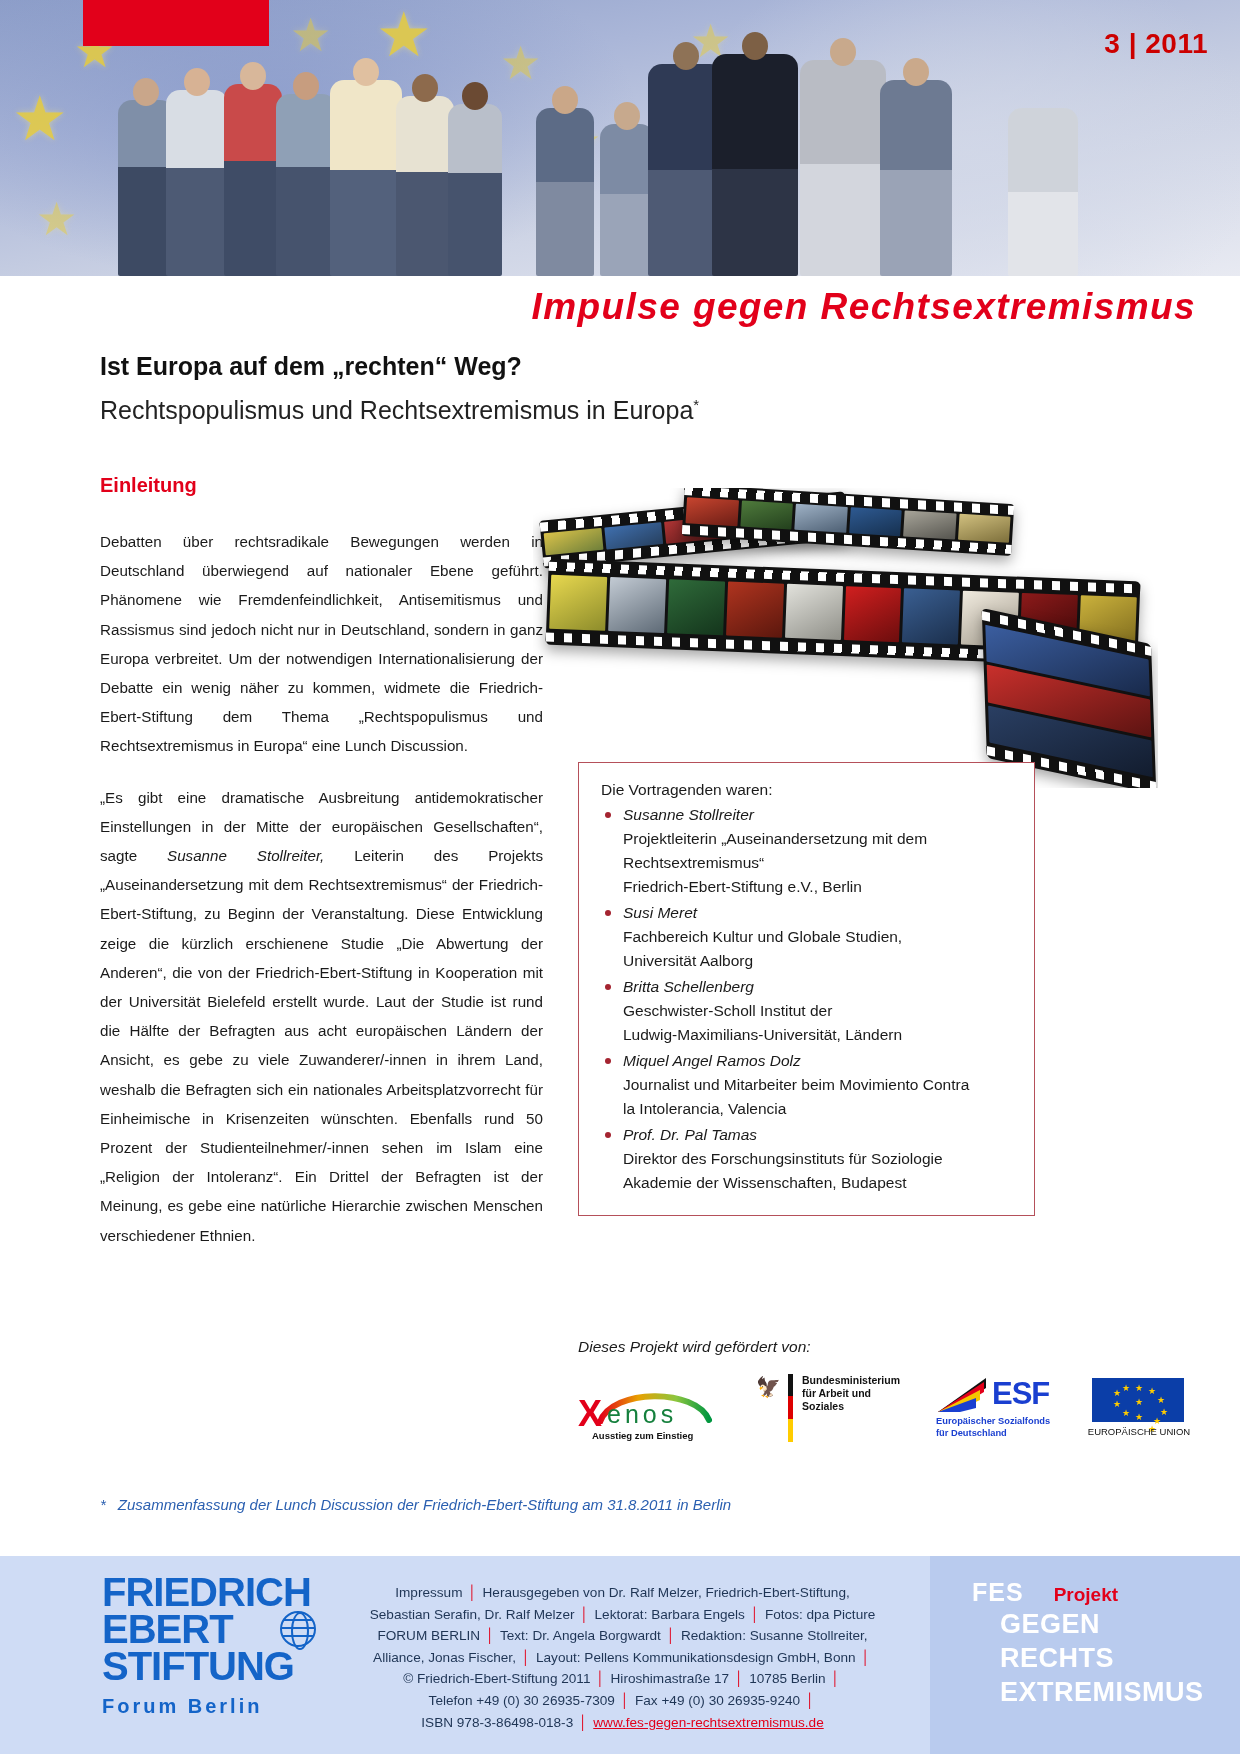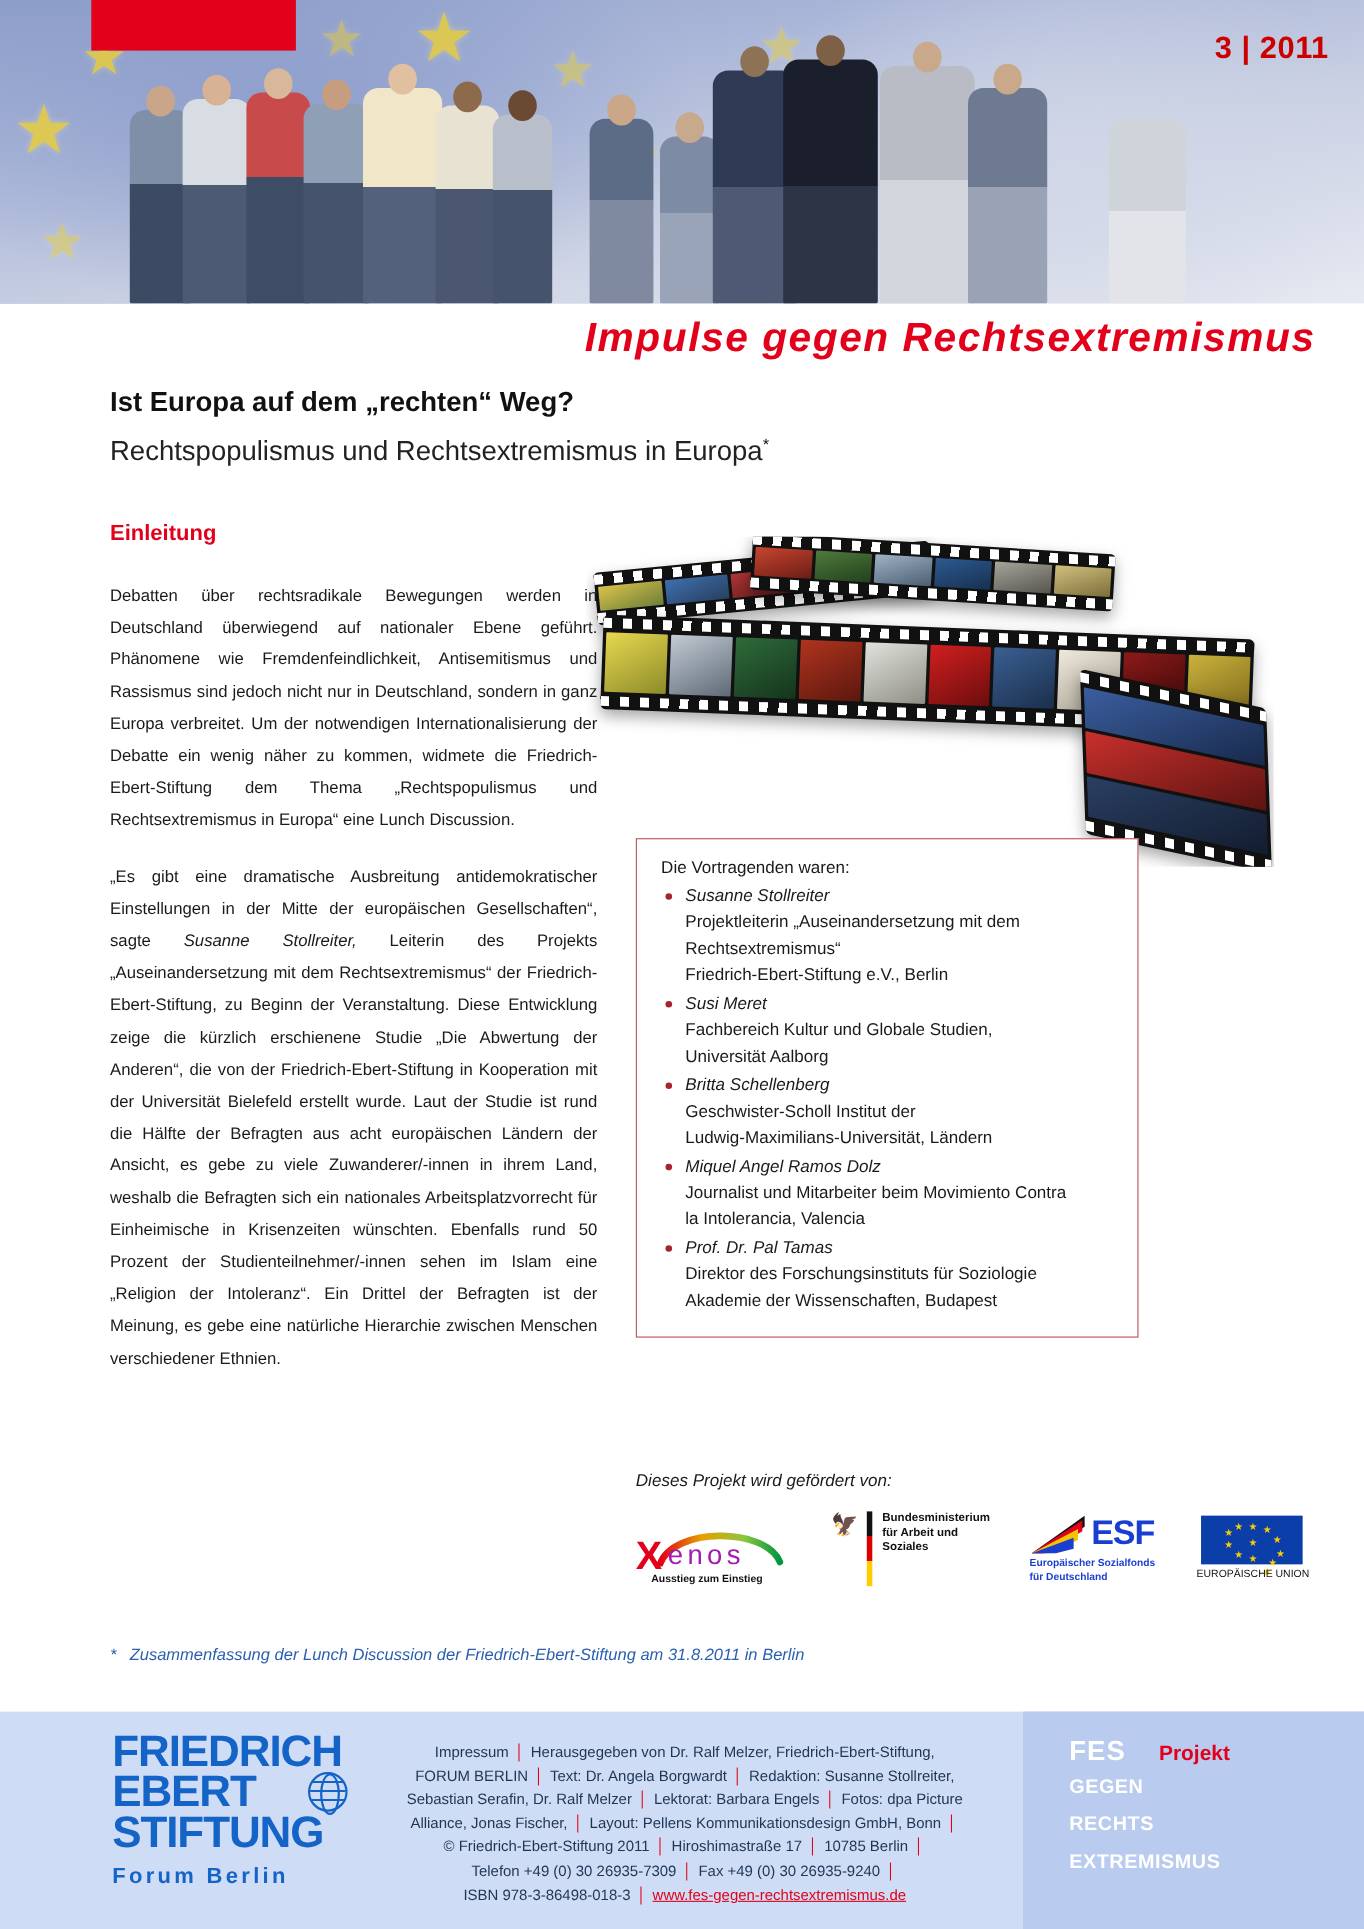--- a/index.html
+++ b/index.html
@@ -127,21 +127,21 @@
   .logo { position:absolute; }
 
   
   .xenos { left:0; top:10px; width:132px; height:58px; }
   .xenos .arcsvg { position:absolute; left:18px; top:0; }
   .xenos .xbig {
     position:absolute; left:0; top:14px; font-size:36px; font-weight:bold;
     color:#e2001a; font-family:"Liberation Sans", sans-serif; line-height:1;
   }
   .xenos .enos {
-    position:absolute; left:29px; top:20px; font-size:25px; color:#a21caf;
+    position:absolute; left:29px; top:20px; font-size:25px; color:#15803d;
     letter-spacing:4px; line-height:1;
   }
   .xenos .sub {
     position:absolute; left:14px; top:48px; font-size:9.5px; font-weight:bold; color:#111;
   }
 
   
   .bmas { left:178px; top:0px; width:150px; height:76px; }
   .bmas .eagle {
     position:absolute; left:0; top:4px; width:22px; height:22px;
@@ -218,21 +218,21 @@
   .imprint .sep { color:#e2001a; font-weight:bold; padding:0 2px; }
   .imprint .url { color:#e2001a; }
   .footer-right {
     position:absolute; right:0; top:0; width:310px; height:198px;
     background:#b9cbee;
     padding:22px 0 0 42px;
   }
   .fr-row { display:flex; align-items:baseline; gap:30px; }
   .fr-fes { color:#ffffff; font-size:25px; font-weight:bold; letter-spacing:1px; }
   .fr-projekt { color:#e2001a; font-size:19px; font-weight:bold; }
-  .fr-line { color:#ffffff; font-size:18px; font-weight:bold; letter-spacing:.5px; line-height:34px; }
+  .fr-line { color:#ffffff; font-size:27px; font-weight:bold; letter-spacing:.5px; line-height:34px;margin-left:28px; }
 </style>
 </head>
 <body>
 
 <div class="page">
 
   <div class="hero">
     <div class="hero-sky"></div>
 
     <span class="star big" style="left:12px; top:88px;">★</span>
@@ -466,22 +466,22 @@
         <div class="fes-word">FRIEDRICH</div>
         <div class="fes-word">EBERT</div>
         <div class="fes-word">STIFTUNG</div>
         <span class="fes-globe"></span>
       </div>
       <div class="fes-forum">Forum Berlin</div>
     </div>
 
     <div class="imprint">
       <div>Impressum <span class="sep">│</span> Herausgegeben von Dr. Ralf Melzer, Friedrich-Ebert-Stiftung,</div>
+      <div>Sebastian Serafin, Dr. Ralf Melzer <span class="sep">│</span> Lektorat: Barbara Engels <span class="sep">│</span> Fotos: dpa Picture</div>
       <div>FORUM BERLIN <span class="sep">│</span> Text: Dr. Angela Borgwardt <span class="sep">│</span> Redaktion: Susanne Stollreiter,</div>
-      <div>Sebastian Serafin, Dr. Ralf Melzer <span class="sep">│</span> Lektorat: Barbara Engels <span class="sep">│</span> Fotos: dpa Picture</div>
       <div>Alliance, Jonas Fischer, <span class="sep">│</span> Layout: Pellens Kommunikationsdesign GmbH, Bonn <span class="sep">│</span></div>
       <div>© Friedrich-Ebert-Stiftung 2011 <span class="sep">│</span> Hiroshimastraße 17 <span class="sep">│</span> 10785 Berlin <span class="sep">│</span></div>
       <div>Telefon +49 (0) 30 26935-7309 <span class="sep">│</span> Fax +49 (0) 30 26935-9240 <span class="sep">│</span></div>
       <div>
         <span>ISBN 978-3-86498-018-3</span>
         <span class="sep">│</span>
         <a class="url" href="#">www.fes-gegen-rechtsextremismus.de</a>
       </div>
     </div>
 

